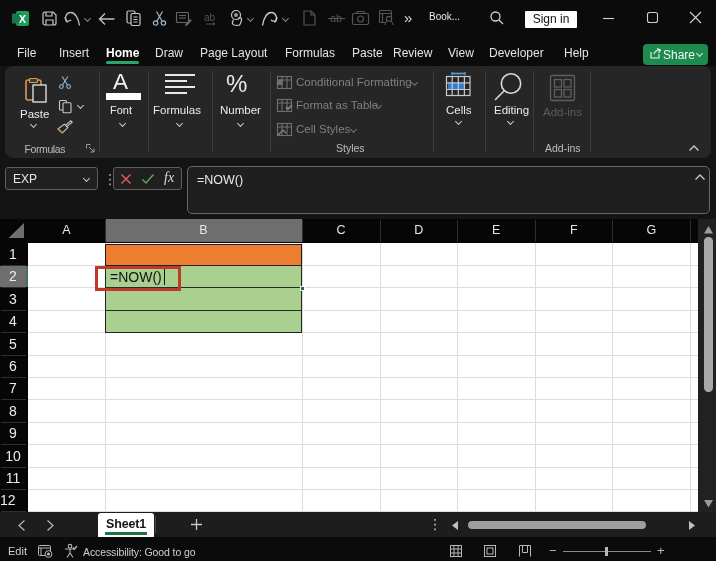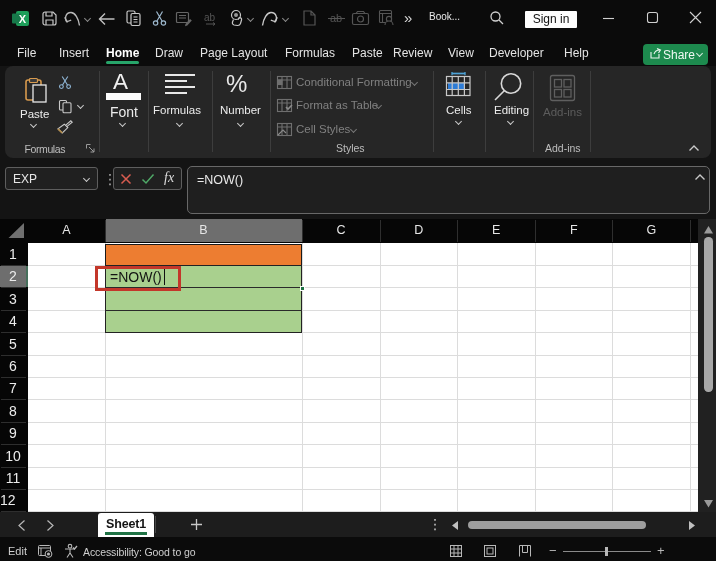--- a/index.html
+++ b/index.html
@@ -175,21 +175,21 @@
  <path d="M1 8.8 L5.3 13" stroke="#b08948" stroke-width="1.7"></path>
 </svg>
 
 <div class="abs" style="left:24.5px;top:143px;color:#bdbdbd;font-size:10.5px;letter-spacing:-0.4px;">Formulas</div>
 <svg width="9" height="9" style="left:86px;top:144px;" fill="none" stroke="#9a9a9a" stroke-width="1">
  <path d="M0.5 0.5 h4 M0.5 0.5 v4 M3 3 l5 5 M8 4.5 v3.5 h-3.5"></path>
 </svg>
 
 <text class="abs" style="left:113px;top:69px;color:#f0f0f0;font-size:22.5px;">A</text>
 <div class="abs" style="left:106px;top:93px;width:35px;height:6.5px;background:#fdfdfd;"></div>
-<div class="abs" style="left:110px;top:104px;color:#ececec;font-size:14px;">Font</div>
+<div class="abs" style="left:110px;top:104px;color:#ececec;font-size:11px;">Font</div>
 <span class="cv" style="left:120px;top:121px;"></span>
 
 <svg width="30" height="22" style="left:165px;top:74px;" stroke="#e8e8e8" stroke-width="2">
  <path d="M0 1 h30 M0 7 h22 M0 13 h30 M0 19 h22"></path>
 </svg>
 <div class="abs" style="left:153px;top:104px;color:#ececec;font-size:11.5px;">Formulas</div>
 <span class="cv" style="left:177px;top:121px;"></span>
 
 <div class="abs" style="left:226px;top:70px;color:#e8e8e8;font-size:24px;">%</div>
 <div class="abs" style="left:220px;top:104px;color:#ececec;font-size:11.5px;">Number</div>

